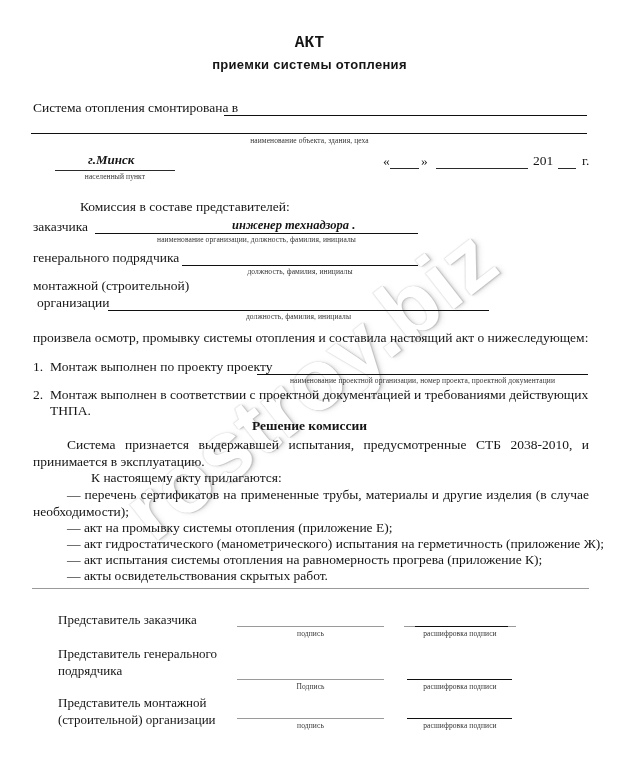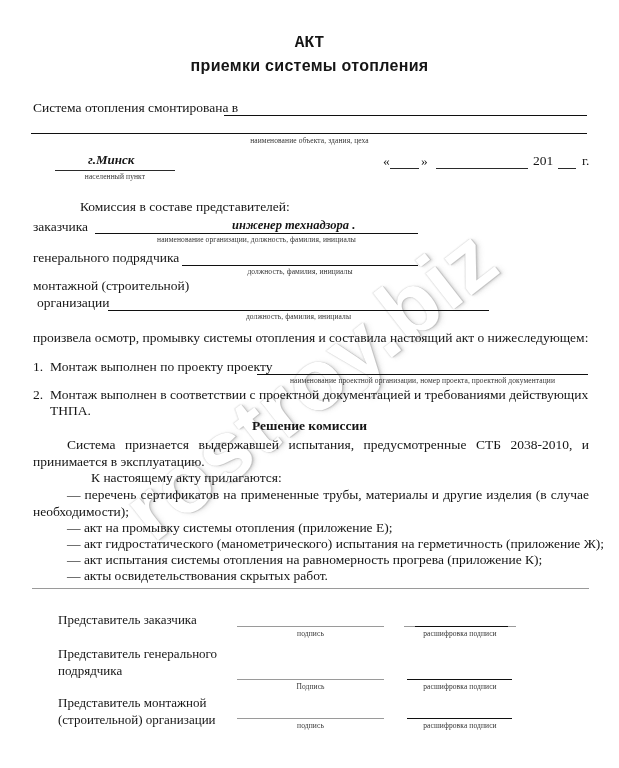--- a/index.html
+++ b/index.html
@@ -66,21 +66,21 @@
     position: absolute;
     left: 0; right: 0;
     top: 34px;
     font-size: 16px;
     font-family: Liberation Mono, monospace;
   }
   .doc-subtitle {
     position: absolute;
     left: 0; right: 0;
     top: 57px;
-    font-size: 16px;
+    font-size: 13px;
   }
 
   
   .abs { position: absolute; }
   .txt { font-size: 13.5px; line-height: 1.22; }
   .small-cap {
     font-size: 7.5px;
     font-family: "Liberation Serif", "DejaVu Serif", serif;
     color: #333;
     letter-spacing: 0.1px;

